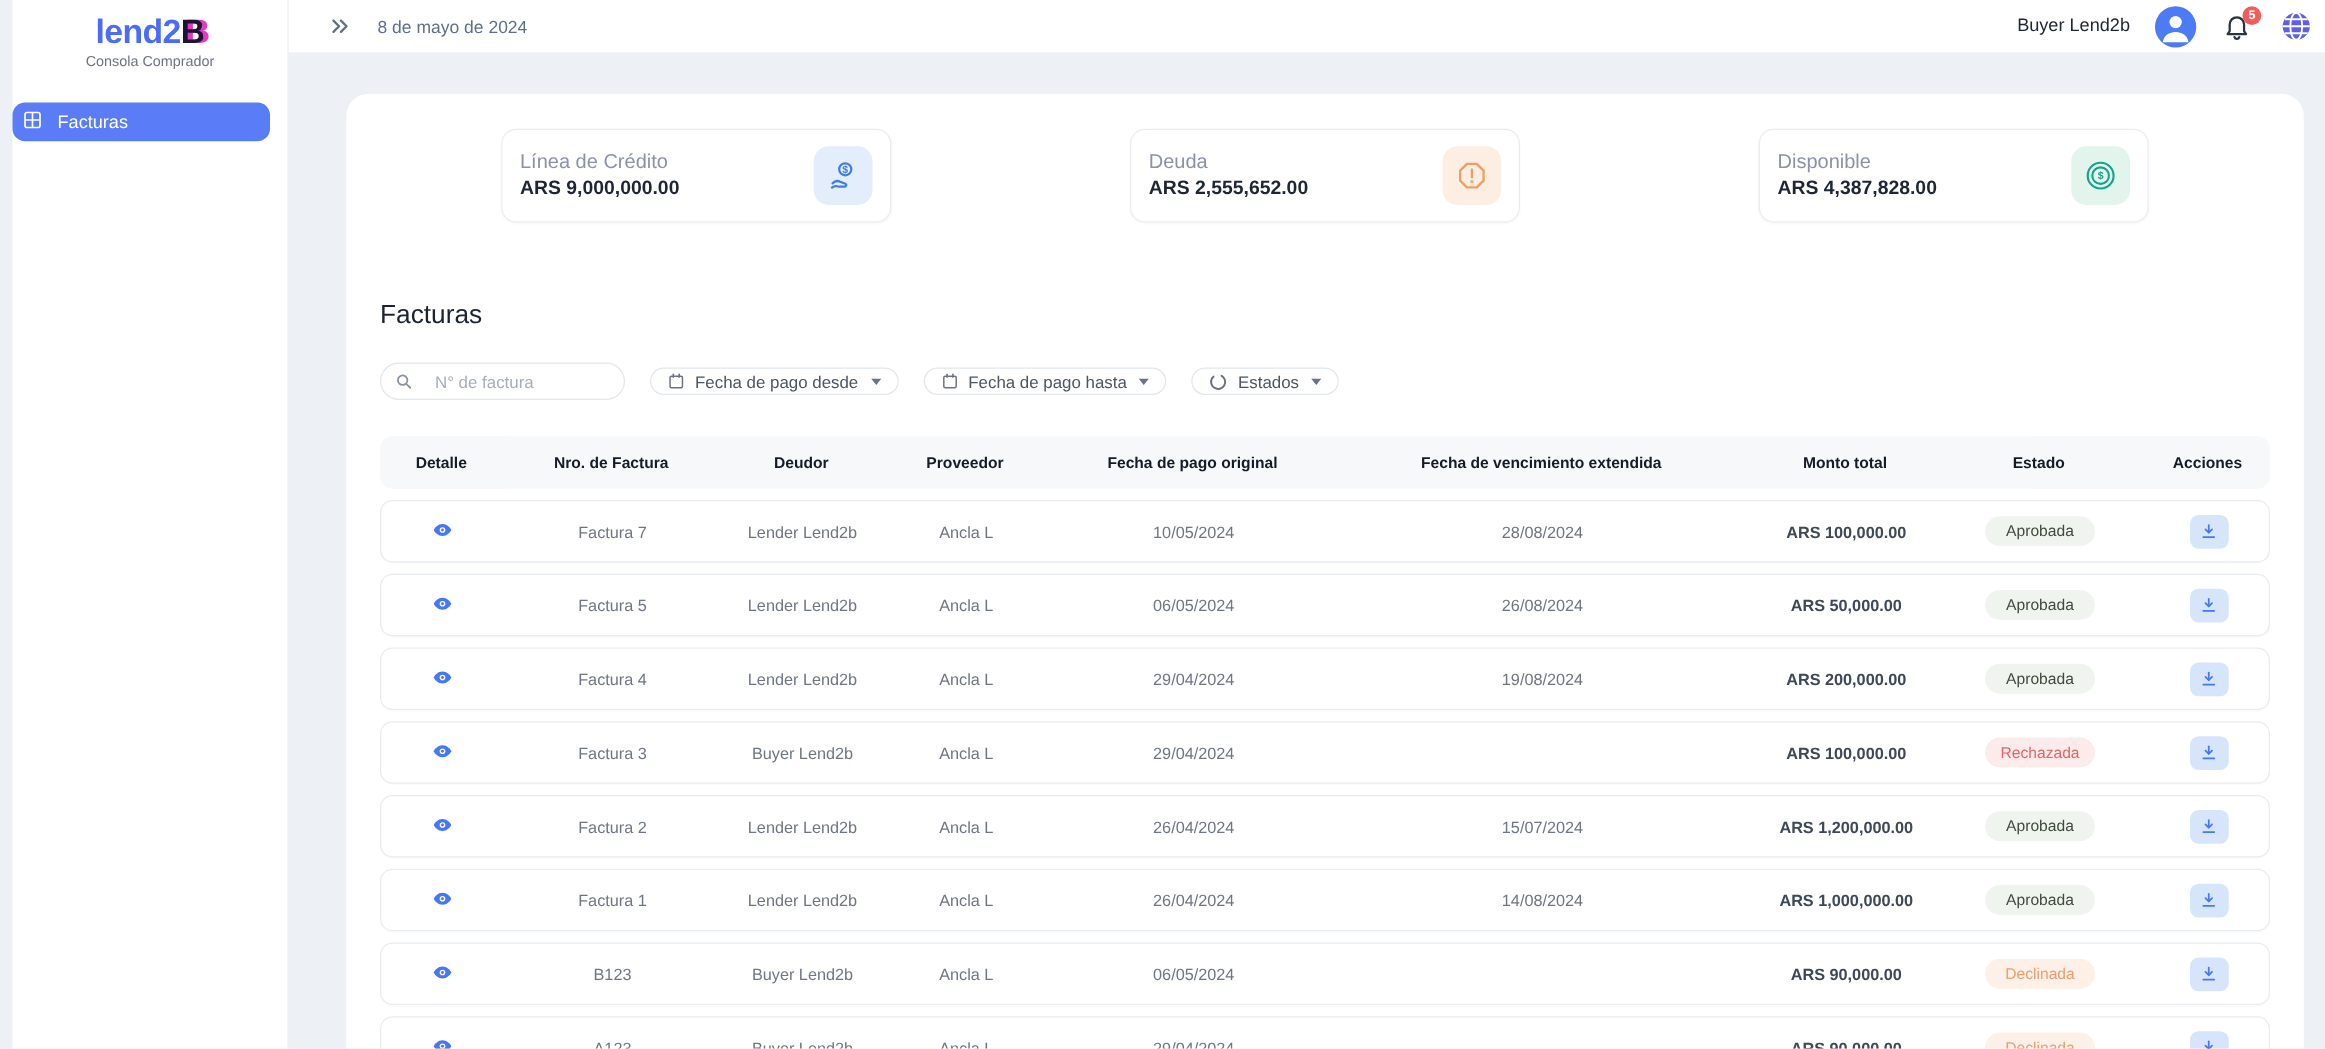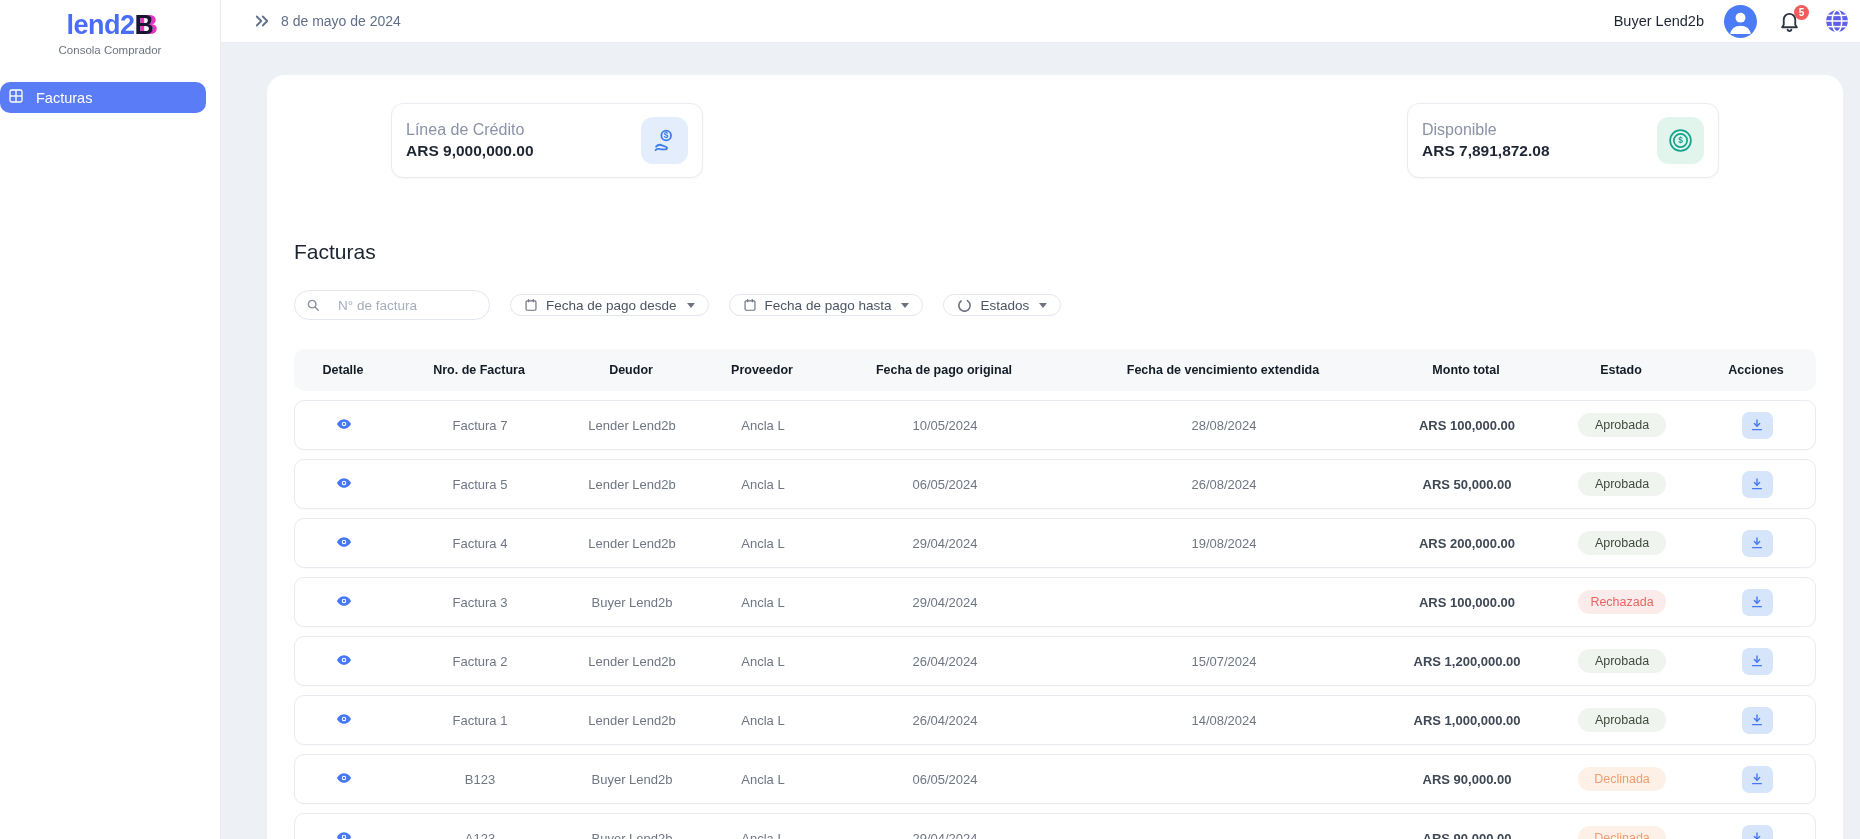--- a/index.html
+++ b/index.html
@@ -1,39 +1,39 @@
 <!DOCTYPE html>
 <html><head>
 <meta charset="utf-8">
 <style>
   * { margin:0; padding:0; box-sizing:border-box; }
   html,body { width:1860px; height:839px; overflow:hidden;
     font-family:"Liberation Sans","DejaVu Sans",sans-serif; background:#edf0f4; }
   body { display:flex; }
 
   
-  .sidebar { width:221px; flex-shrink:0; background:#fff; border-right:1px solid #e7eaef; padding-top:10px; }
+  .sidebar { width:221px; flex-shrink:0; background:#fff; border-right:1px solid #e7eaef; padding-top:10px;margin-left:10px; }
   .logo-wrap { text-align:center; }
   .logo { font-size:27px; font-weight:800; letter-spacing:-0.5px; }
   .logo .lp { color:#4a6cf8; }
   .logo .bwrap { position:relative; display:inline-block; }
   .logo .bpink { position:absolute; left:4px; top:0; color:#e935c1; z-index:0; }
   .logo .bdark { position:relative; color:#191532; z-index:1; }
   .logo-sub { font-size:11.5px; color:#6d7480; margin-top:3px; }
   .nav { margin-top:26px; }
   .nav-item { display:flex; align-items:center; gap:12px; height:31px; padding:0 8px;
     margin:0 14px 22px 0; font-size:14.5px; color:#3f4754; border-radius:10px; cursor:pointer; }
   .nav-item.active { background:#5b7cf7; color:#fff; }
   .nav-item svg { flex-shrink:0; }
 
   
   .main { flex:1; display:flex; flex-direction:column; min-width:0; }
   .topbar { height:43px; background:#fff; border-bottom:1px solid #e9ecf1;
     display:flex; align-items:center; padding:0 10px 0 32px; }
-  .tb-left { display:flex; align-items:center; gap:10px; color:#5f6f8a; font-size:14px; }
+  .tb-left { display:flex; align-items:center; gap:21px; color:#5f6f8a; font-size:14px; }
   .tb-right { margin-left:auto; display:flex; align-items:center; }
   .tb-user { font-size:14.5px; color:#1f2633; margin-right:20px; }
   .avatar { width:33px; height:33px; border-radius:50%; background:#4b7bf5; overflow:hidden;
     display:flex; align-items:center; justify-content:center; cursor:pointer; margin-right:21px; }
   .bell-wrap { position:relative; margin-right:23px; cursor:pointer; display:flex; }
   .bell-badge { position:absolute; top:-5px; right:-8px; min-width:15px; height:15px; border-radius:8px;
     background:#f25c5c; color:#fff; font-size:10px; font-weight:bold;
     display:flex; align-items:center; justify-content:center; padding:0 3px; }
   .globe-wrap { display:flex; cursor:pointer; }
 
@@ -165,22 +165,35 @@
             <svg width="27" height="27" viewBox="0 0 24 24" fill="none" stroke="#3f7de8" stroke-width="1.6" stroke-linecap="round">
               <circle cx="13.5" cy="7.5" r="4.3"></circle>
               <text x="13.5" y="10" text-anchor="middle" font-size="7.5" font-weight="bold" fill="#3f7de8" stroke="none">$</text>
               <path d="M4.5 17.5c1.6-1.8 3.4-2.1 5.4-1.2l3.7 1.5c1.2.5.7 2-.6 2H8.6"></path>
               <path d="M4 20.5c1-.9 2.2-1.2 3.6-1"></path>
             </svg>
           </div>
         </div>
         <div class="card">
           <div>
+            <div class="card-title">Deuda</div>
+            <div class="card-value">ARS 2,555,652.00</div>
+          </div>
+          <div class="card-icon ci-orange">
+            <svg width="25" height="25" viewBox="0 0 24 24" fill="none" stroke="#f09e63" stroke-width="1.8" stroke-linecap="round" stroke-linejoin="round">
+              <path d="M8.2 3h7.6L21 8.2v7.6L15.8 21H8.2L3 15.8V8.2z"></path>
+              <line x1="12" y1="7.3" x2="12" y2="13.3"></line>
+              <circle cx="12" cy="16.6" r="0.4" fill="#f09e63"></circle>
+            </svg>
+          </div>
+        </div>
+        <div class="card">
+          <div>
             <div class="card-title">Disponible</div>
-            <div class="card-value">ARS 7,891,872.08</div>
+            <div class="card-value">ARS 4,387,828.00</div>
           </div>
           <div class="card-icon ci-green">
             <svg width="27" height="27" viewBox="0 0 24 24" fill="none" stroke="#16a28c" stroke-width="1.5">
               <circle cx="12" cy="12" r="9.2"></circle>
               <circle cx="12" cy="12" r="5.9"></circle>
               <text x="12" y="14.6" text-anchor="middle" font-size="7.5" font-weight="bold" fill="#16a28c" stroke="none">$</text>
             </svg>
           </div>
         </div>
       </div>

